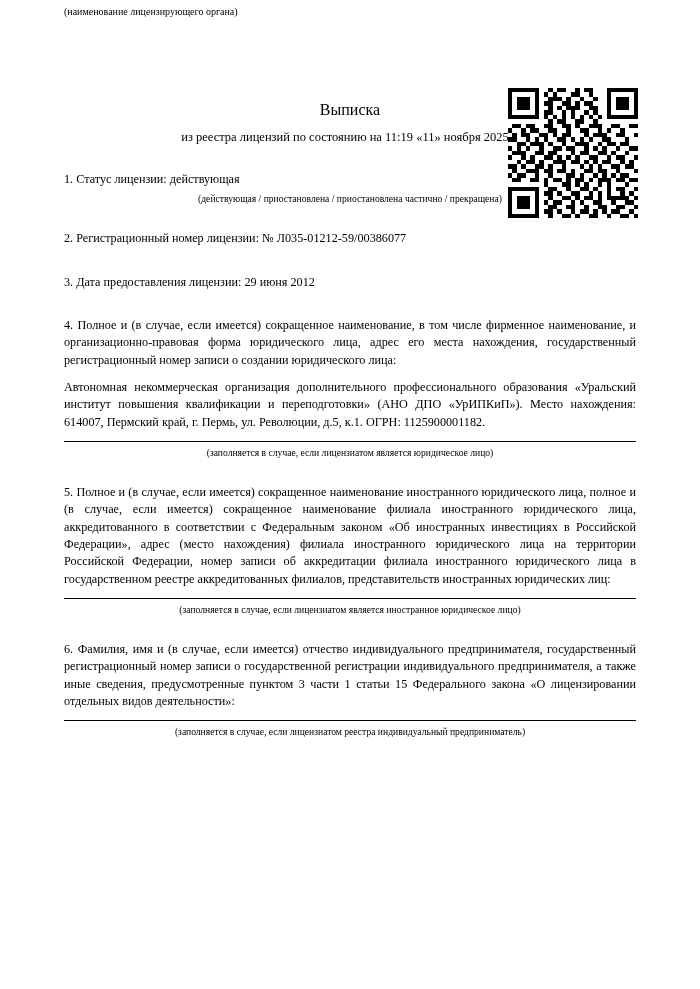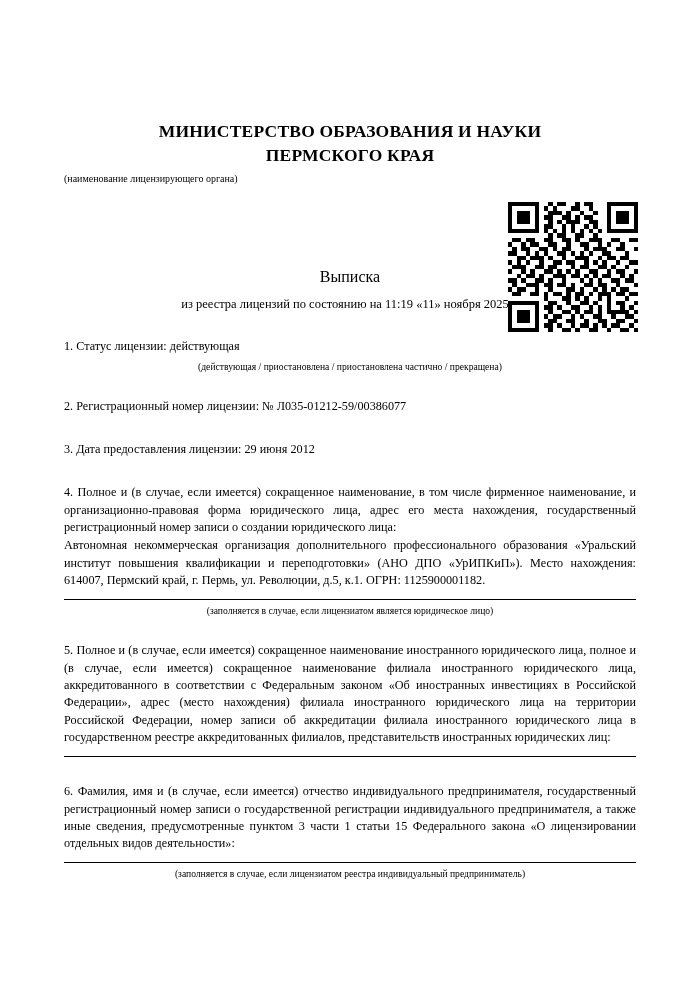--- a/index.html
+++ b/index.html
@@ -57,21 +57,21 @@
     margin-top: 11px;
   }
 
   .item {
     font-size: 12.2px;
     text-align: justify;
     line-height: 1.42;
     margin-top: 26px;
   }
   .item p { margin: 0; }
-  .item p + p { margin-top: 1px; }
+  .item p + p { margin-top: 10px; }
 
   .hint {
     text-align: center;
     font-size: 9.6px;
     margin-top: 5px;
     font-family: Liberation Serif, serif;
   }
 
   .rule {
     border: 0;
@@ -346,24 +346,20 @@
           <rect x="12" y="28" width="2" height="1"></rect>
           <rect x="15" y="28" width="1" height="1"></rect>
           <rect x="18" y="28" width="2" height="1"></rect>
           <rect x="22" y="28" width="1" height="1"></rect>
           <rect x="25" y="28" width="2" height="1"></rect>
           <rect x="28" y="28" width="1" height="1"></rect>
       </g>
     </svg>
   </div>
 
-  <div class="org-title">
-    <span>МИНИСТЕРСТВО ОБРАЗОВАНИЯ И НАУКИ</span>
-    <span class="line2">ПЕРМСКОГО КРАЯ</span>
-  </div>
 
   <div class="caption">(наименование лицензирующего органа)</div>
 
   <div class="doc-type">Выписка</div>
   <div class="doc-sub">из реестра лицензий по состоянию на 11:19 «11» ноября 2025 г.</div>
 
   <div class="item">
     <p>1. Статус лицензии: действующая</p>
   </div>
   <div class="hint">(действующая / приостановлена / приостановлена частично / прекращена)</div>
@@ -380,20 +376,21 @@
     <p>4. Полное и (в случае, если имеется) сокращенное наименование, в том числе фирменное наименование, и организационно-правовая форма юридического лица, адрес его места нахождения, государственный регистрационный номер записи о создании юридического лица:</p>
     <p>Автономная некоммерческая организация дополнительного профессионального образования «Уральский институт повышения квалификации и переподготовки» (АНО ДПО «УрИПКиП»). Место нахождения: 614007, Пермский край, г. Пермь, ул. Революции, д.5, к.1. ОГРН: 1125900001182.</p>
   </div>
   <hr class="rule">
   <div class="hint">(заполняется в случае, если лицензиатом является юридическое лицо)</div>
 
   <div class="item">
     <p>5. Полное и (в случае, если имеется) сокращенное наименование иностранного юридического лица, полное и (в случае, если имеется) сокращенное наименование филиала иностранного юридического лица, аккредитованного в соответствии с Федеральным законом «Об иностранных инвестициях в Российской Федерации», адрес (место нахождения) филиала иностранного юридического лица на территории Российской Федерации, номер записи об аккредитации филиала иностранного юридического лица в государственном реестре аккредитованных филиалов, представительств иностранных юридических лиц:</p>
   </div>
   <hr class="rule">
+  <div class="hint">(заполняется в случае, если лицензиатом является иностранное юридическое лицо)</div>
 
   <div class="item">
     <p>6. Фамилия, имя и (в случае, если имеется) отчество индивидуального предпринимателя, государственный регистрационный номер записи о государственной регистрации индивидуального предпринимателя, а также иные сведения, предусмотренные пунктом 3 части 1 статьи 15 Федерального закона «О лицензировании отдельных видов деятельности»:</p>
   </div>
   <hr class="rule">
   <div class="hint">(заполняется в случае, если лицензиатом реестра индивидуальный предприниматель)</div>
 
 
 </div>
 

